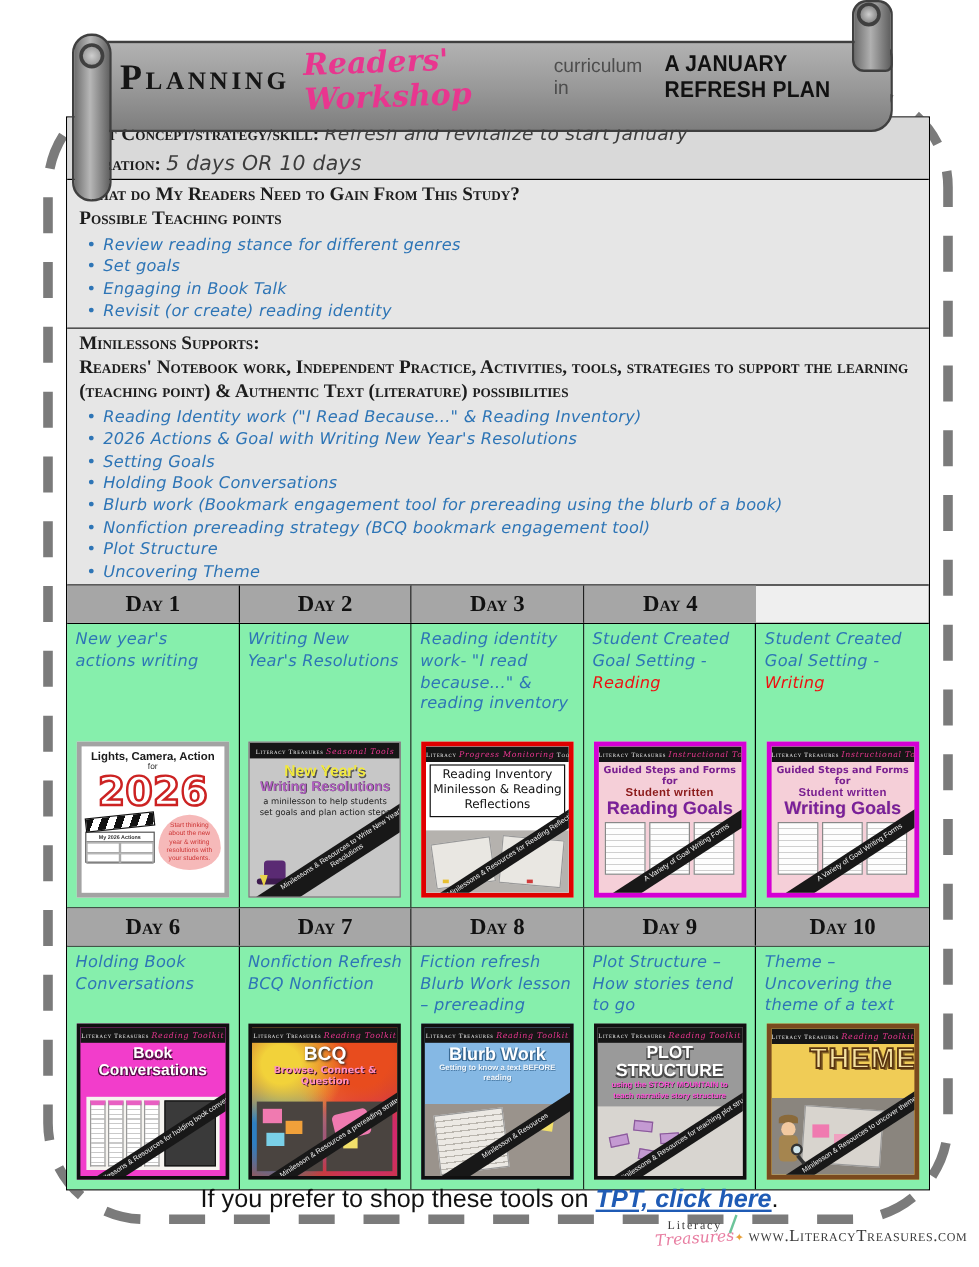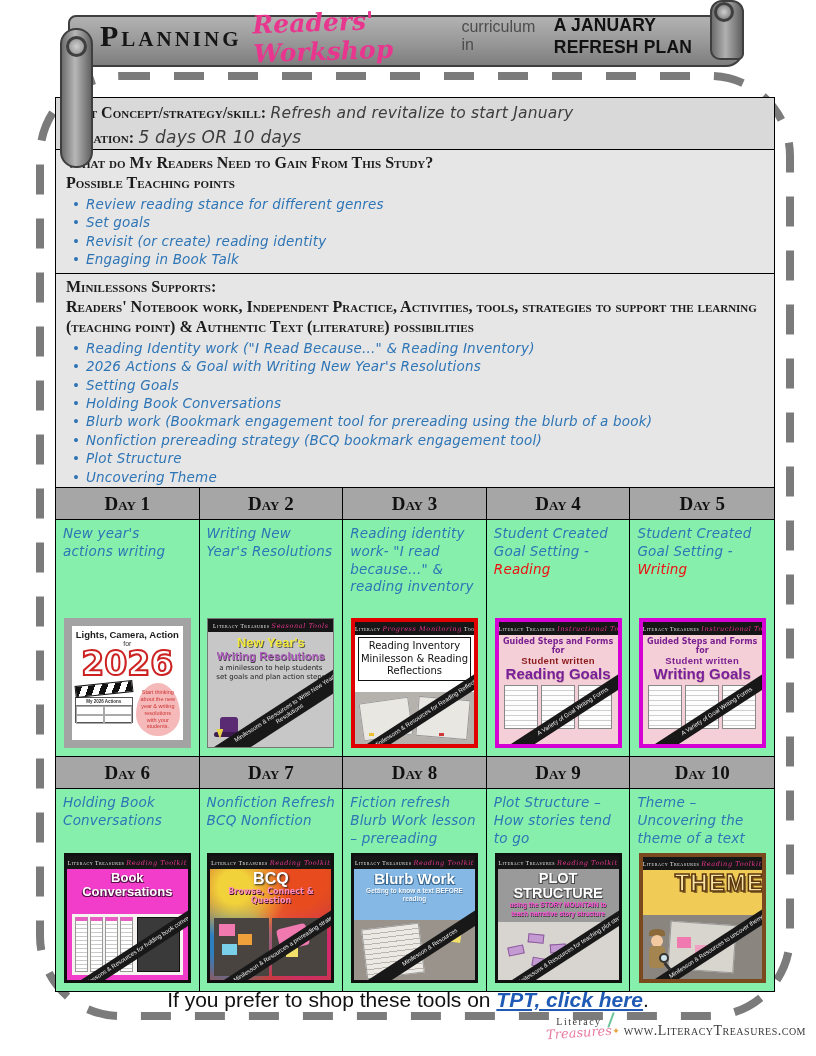--- a/index.html
+++ b/index.html
@@ -3,23 +3,23 @@
 <meta charset="utf-8">
 <style>
   * { margin:0; padding:0; box-sizing:border-box; }
   body { width:816px; height:1056px; background:#fff; font-family:"Liberation Sans", sans-serif; position:relative; overflow:hidden; }
   .page { position:absolute; inset:0; width:816px; height:1056px; }
 
   
   .frame-svg { position:absolute; left:0; top:0; z-index:1; }
 
   
-  .banner-body { position:absolute; left:68px; top:15px; width:676px; height:52px; z-index:4;
+  .banner-body { position:absolute; left:68px; top:34px; width:676px; height:76px; z-index:4;
     background:linear-gradient(#b2b2b2,#979797 55%,#7e7e7e); border:2px solid #3f3f3f; border-radius:8px 14px 18px 8px;
-    display:flex; align-items:flex-end; justify-content:center; gap:10px; }
+    display:flex; align-items:flex-start; justify-content:center; gap:10px; }
   .roll-left { position:absolute; left:60px; top:28px; width:33px; height:140px; z-index:5;
     background:linear-gradient(90deg,#6d6d6d,#b7b7b7 45%,#636363); border:2px solid #3f3f3f; border-radius:16px; }
   .curl-left { position:absolute; left:66px; top:36px; width:21px; height:21px; z-index:6;
     border:3px solid #3f3f3f; border-radius:50%; background:radial-gradient(#cfcfcf,#8a8a8a); }
   .roll-right { position:absolute; left:710px; top:0px; width:34px; height:60px; z-index:5;
     background:linear-gradient(90deg,#6d6d6d,#b0b0b0 45%,#5f5f5f); border:2px solid #3f3f3f; border-radius:12px 12px 6px 10px; }
   .curl-right { position:absolute; left:714px; top:2px; width:20px; height:20px; z-index:6;
     border:3px solid #3f3f3f; border-radius:50%; background:radial-gradient(#cfcfcf,#6f6f6f); }
   .banner-text { position:relative; z-index:7; display:flex; align-items:center; gap:11px; padding-left:30px; }
   .banner-planning { font-family:"Liberation Serif", serif; font-variant:small-caps; font-weight:600; font-size:30px; letter-spacing:3px; color:#151515; }
@@ -58,21 +58,21 @@
 
   
   .thumb { width:127px; height:130px; position:relative; overflow:hidden; margin:0 auto; background:#fff; }
   .brandbar { background:#161616; color:#eee; font-size:5.5px; letter-spacing:.6px; text-align:center; padding:2.5px 0;
     font-variant:small-caps; font-family:"Liberation Serif", serif; white-space:nowrap; }
   .brandbar .scr { font-family:"DejaVu Serif", serif; font-style:italic; color:#e8368f; font-variant:normal; font-size:6.5px; }
   .ribbon { position:absolute; width:170px; right:-40px; bottom:26px; transform:rotate(-33deg);
     background:#181818; color:#f0f0f0; font-size:6px; line-height:1.2; text-align:center; padding:3px 8px; }
 
   
-  .t1 { border:8px solid #a3a3a3; text-align:center;margin-top:40px; }
+  .t1 { border:4px solid #a3a3a3; text-align:center;margin-top:40px; }
   .t1-line1 { font-weight:700; font-size:9.5px; color:#1a1a1a; margin-top:3px; }
   .t1-for { font-size:7px; color:#333; }
   .t1-year { font-family:"DejaVu Sans", sans-serif; font-weight:700; font-size:33px; line-height:1; color:#fff;
     -webkit-text-stroke:2px #cc2222; text-shadow:1px 1px 0 #e8a0a0; }
   .t1-bottom { display:flex; gap:3px; padding:3px 3px 0; align-items:flex-start; }
   .t1-left { width:58px; }
   .clap-top { height:12px; background:repeating-linear-gradient(115deg,#111 0 6px,#fff 6px 12px); border:1px solid #111; transform:rotate(-6deg); }
   .t1-table { border:1px solid #555; background:#fff; margin-top:2px; height:26px; font-size:4.5px; color:#333; }
   .t1-table-cap { border-bottom:1px solid #777; padding:1px 0; text-align:center; font-weight:700; }
   .t1-grid { display:grid; grid-template-columns:1fr 1fr; height:18px; }
@@ -201,22 +201,22 @@
         <span class="hand blue" style="font-size:17px;">5 days OR 10 days</span>
       </div>
     </div>
 
     <div class="row needs-row">
       <div class="sc sec-heading">What do My Readers Need to Gain From This Study?</div>
       <div class="sc sec-heading">Possible Teaching points</div>
       <div class="bullets">
           <div class="bullet">Review reading stance for different genres</div>
           <div class="bullet">Set goals</div>
+          <div class="bullet">Engaging in Book Talk</div>
           <div class="bullet">Revisit (or create) reading identity</div>
-          <div class="bullet">Engaging in Book Talk</div>
         </div>
     </div>
 
     <div class="row mini-row">
       <div class="sc sec-heading">Minilessons Supports:</div>
       <div class="sc sec-heading">Readers' Notebook work, Independent Practice, Activities, tools, strategies to support the learning (teaching point) &amp; Authentic Text (literature) possibilities</div>
       <div class="bullets">
           <div class="bullet">Reading Identity work ("I Read Because..."  &amp; Reading Inventory)</div>
           <div class="bullet">2026 Actions &amp; Goal with Writing New Year's Resolutions</div>
           <div class="bullet">Setting Goals</div>
@@ -226,21 +226,20 @@
           <div class="bullet">Plot Structure</div>
           <div class="bullet">Uncovering Theme</div>
         </div>
     </div>
 
     <div class="row daygrid headrow">
       <div class="dayhead">Day 1</div>
       <div class="dayhead">Day 2</div>
       <div class="dayhead">Day 3</div>
       <div class="dayhead">Day 4</div>
-      <div class="dayhead">Day 5</div>
     </div>
 
     <div class="row daygrid cells-a">
 
       <div class="daycell">
         <div class="desc hand blue">New year's actions writing</div>
         <div class="thumbwrap">
           <div class="thumb t1">
             <div class="t1-line1">Lights, Camera, Action</div>
             <div class="t1-for">for</div>

